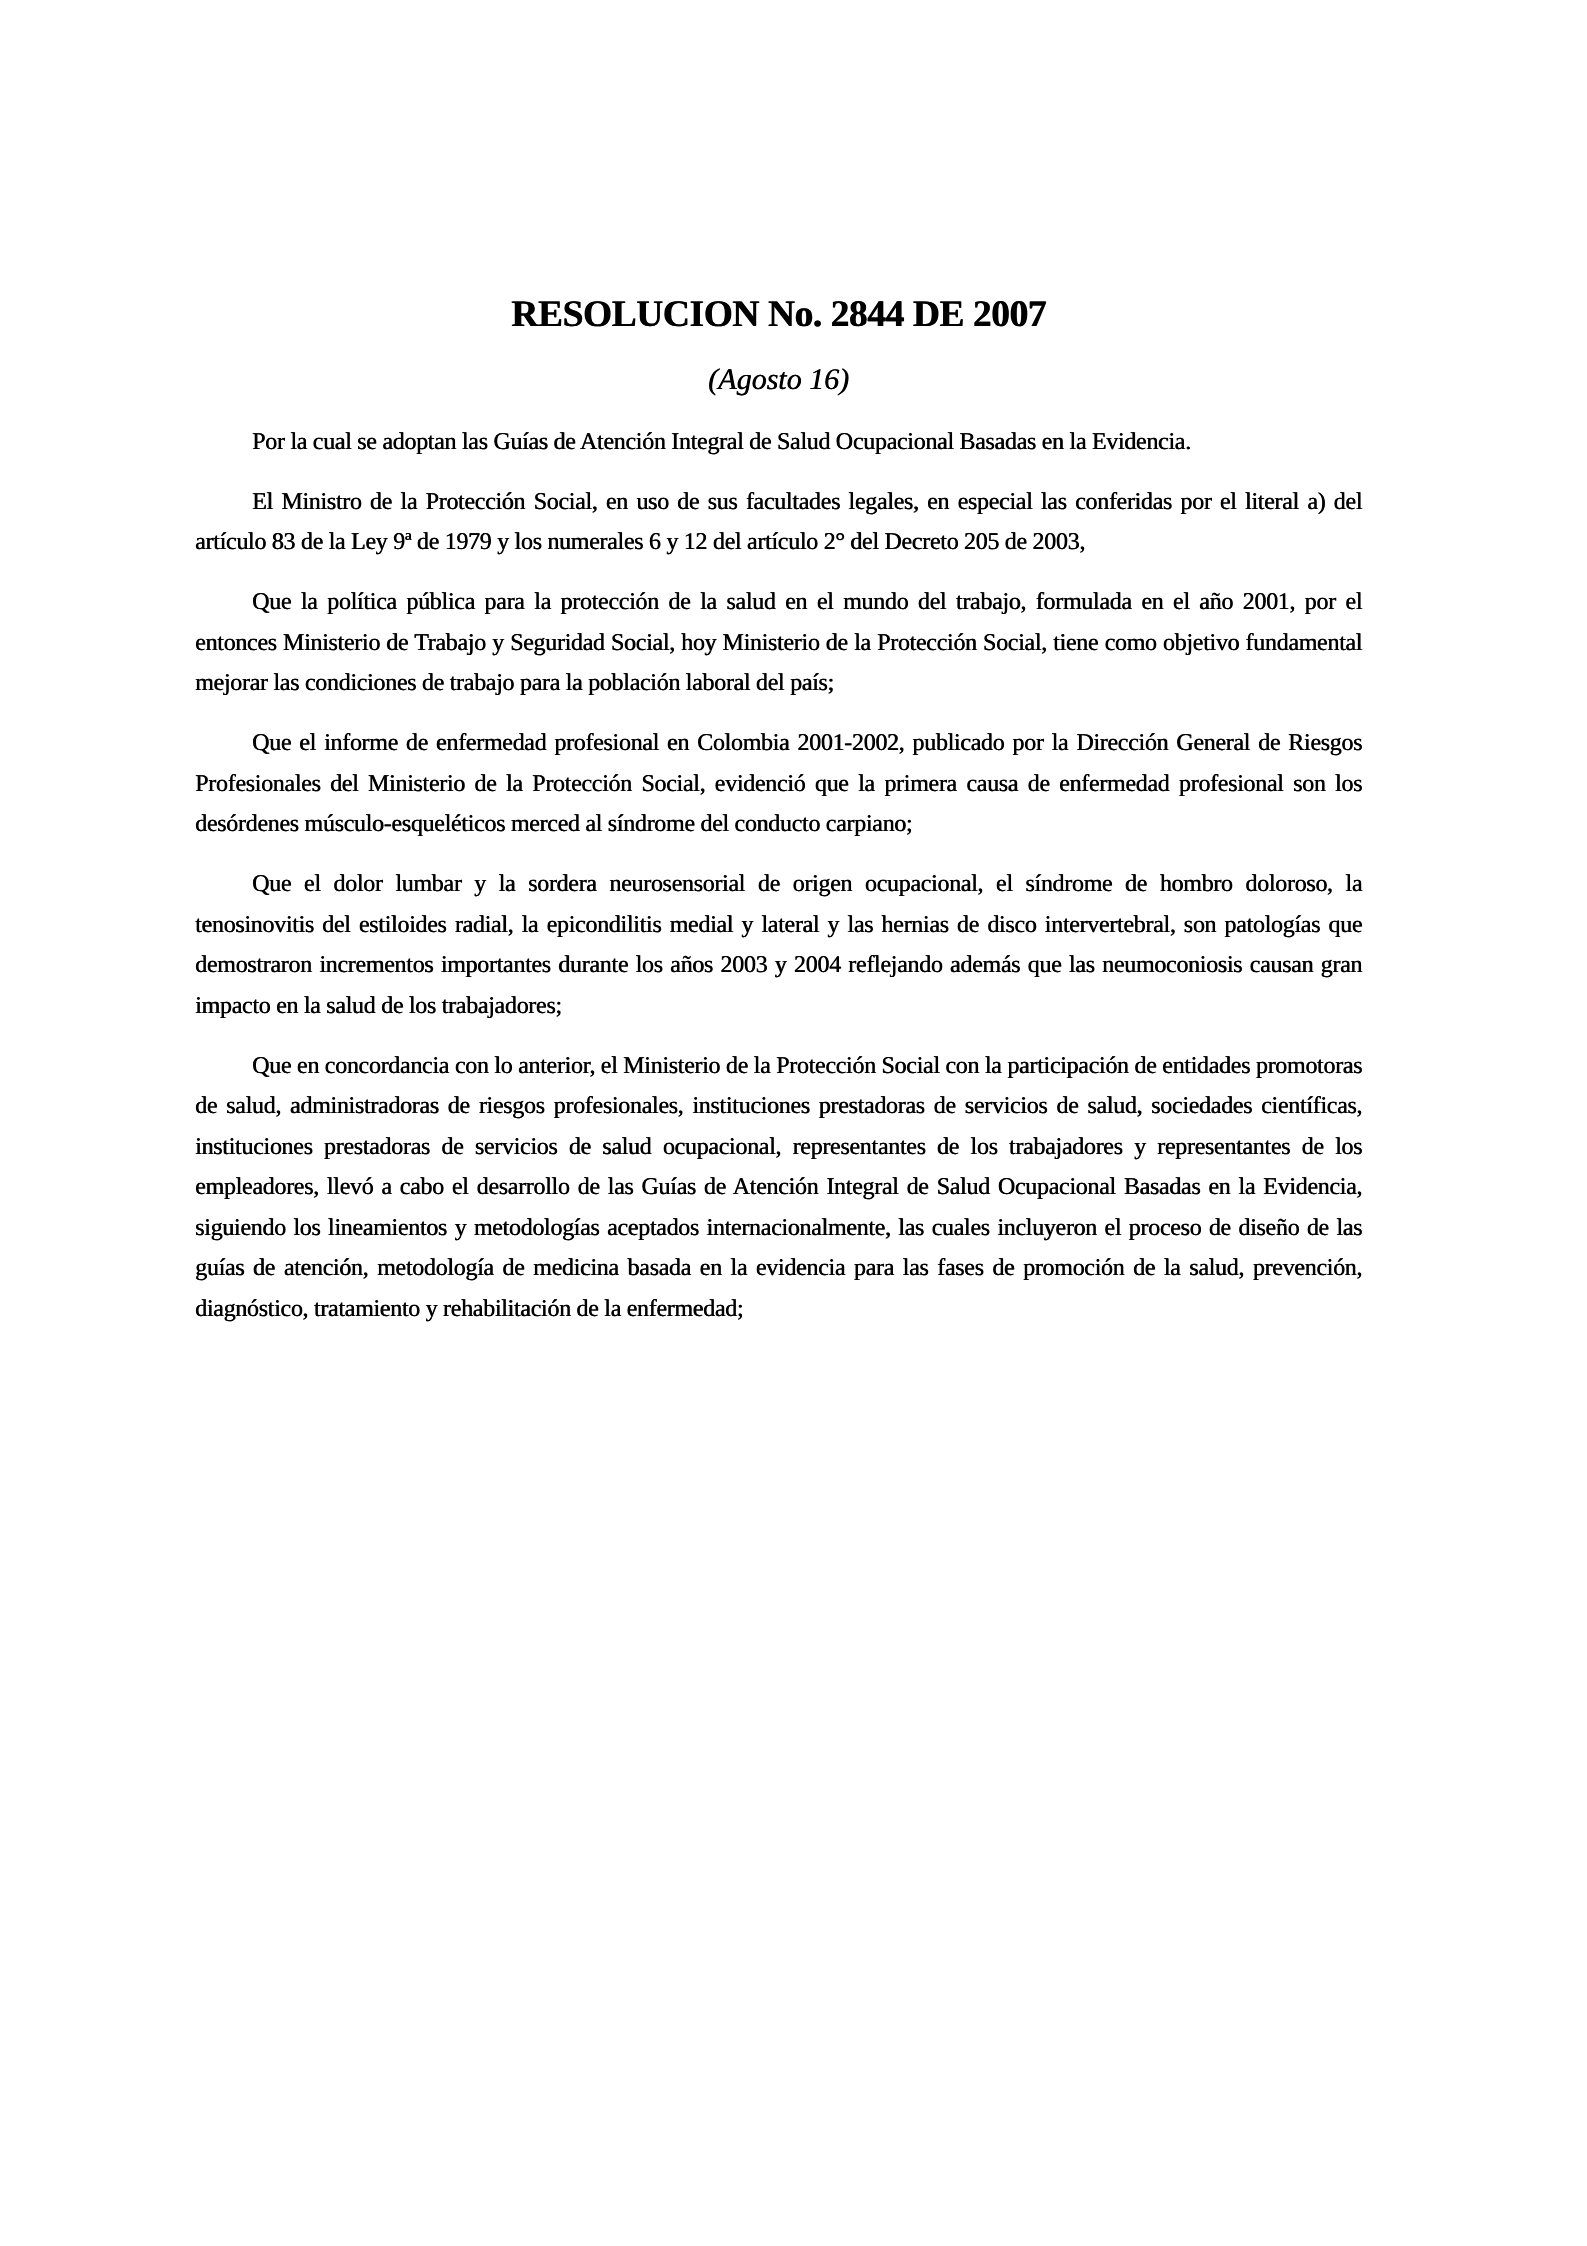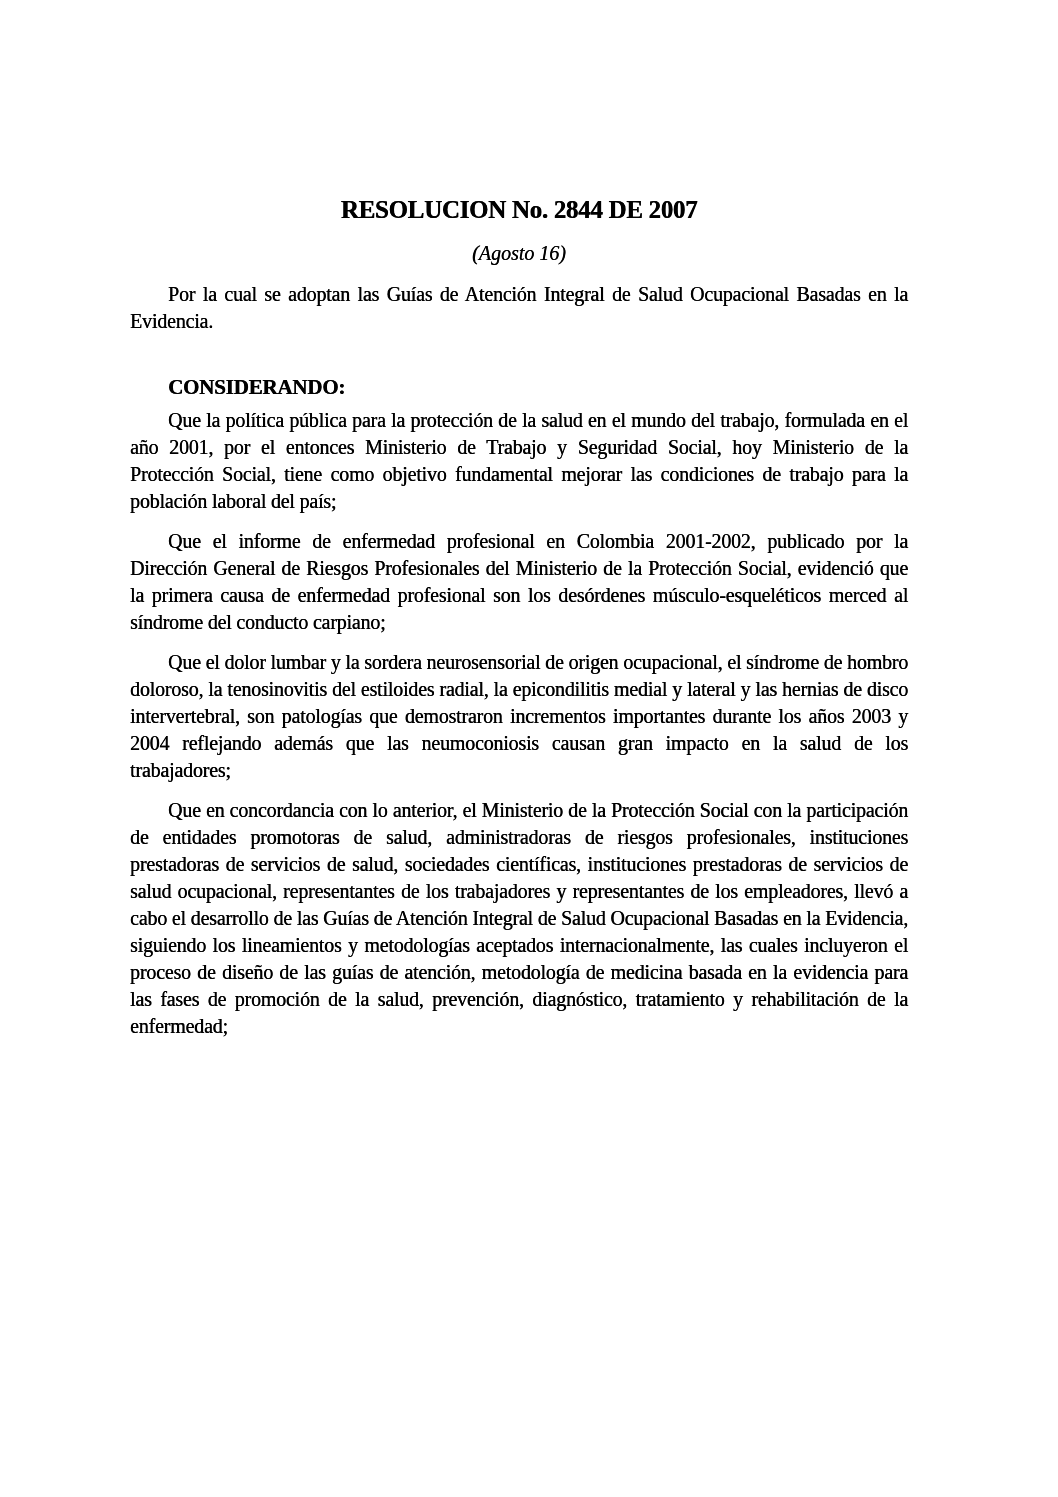--- a/index.html
+++ b/index.html
@@ -32,21 +32,21 @@
   .doc-date {
     margin: 0 0 14px 0;
     font-size: 20px;
     line-height: 27px;
     text-align: center;
     text-shadow: 0.35px 0 0 currentColor;
     font-style: italic;
   }
   .doc-body p {
     margin: 0 0 13px 0;
-    font-size: 20px;
+    font-size: 16px;
     line-height: 27px;
     letter-spacing: -0.2px;
     text-align: justify;
     text-indent: 38px;
     text-shadow: 0.35px 0 0 currentColor;
   }
   .considering-heading {
     margin: 40px 0 7px 0;
     font-size: 21px;
     font-weight: bold;
@@ -61,22 +61,22 @@
 <div class="page">
 
   <h1 class="doc-title">RESOLUCION No. 2844 DE 2007</h1>
 
   <div class="doc-date">(Agosto 16)</div>
 
   <div class="doc-body">
 
     <p>Por la cual se adoptan las Guías de Atención Integral de Salud Ocupacional Basadas en la Evidencia.</p>
 
+    <p>El Ministro de la Protección Social, en uso de sus facultades legales, en especial las conferidas por el literal a) del artículo 83 de la Ley 9ª de 1979 y los numerales 6 y 12 del artículo 2° del Decreto 205 de 2003,</p>
 
-    <h2 class="considering-heading">CONSIDERANDO:</h2>
 
     <p>Que la política pública para la protección de la salud en el mundo del trabajo, formulada en el año 2001, por el entonces Ministerio de Trabajo y Seguridad Social, hoy Ministerio de la Protección Social, tiene como objetivo fundamental mejorar las condiciones de trabajo para la población laboral del país;</p>
 
 
     <p>Que el informe de enfermedad profesional en Colombia 2001-2002, publicado por la Dirección General de Riesgos Profesionales del Ministerio de la Protección Social, evidenció que la primera causa de enfermedad profesional son los desórdenes músculo-esqueléticos merced al síndrome del conducto carpiano;</p>
 
     <p>Que el dolor lumbar y la sordera neurosensorial de origen ocupacional, el síndrome de hombro doloroso, la tenosinovitis del estiloides radial, la epicondilitis medial y lateral y las hernias de disco intervertebral, son patologías que demostraron incrementos importantes durante los años 2003 y 2004 reflejando además que las neumoconiosis causan gran impacto en la salud de los trabajadores;</p>
 
     <p>Que en concordancia con lo anterior, el Ministerio de la Protección Social con la participación de entidades promotoras de salud, administradoras de riesgos profesionales, instituciones prestadoras de servicios de salud, sociedades científicas, instituciones prestadoras de servicios de salud ocupacional, representantes de los trabajadores y representantes de los empleadores, llevó a cabo el desarrollo de las Guías de Atención Integral de Salud Ocupacional Basadas en la Evidencia, siguiendo los lineamientos y metodologías aceptados internacionalmente, las cuales incluyeron el proceso de diseño de las guías de atención, metodología de medicina basada en la evidencia para las fases de promoción de la salud, prevención, diagnóstico, tratamiento y rehabilitación de la enfermedad;</p>
 

